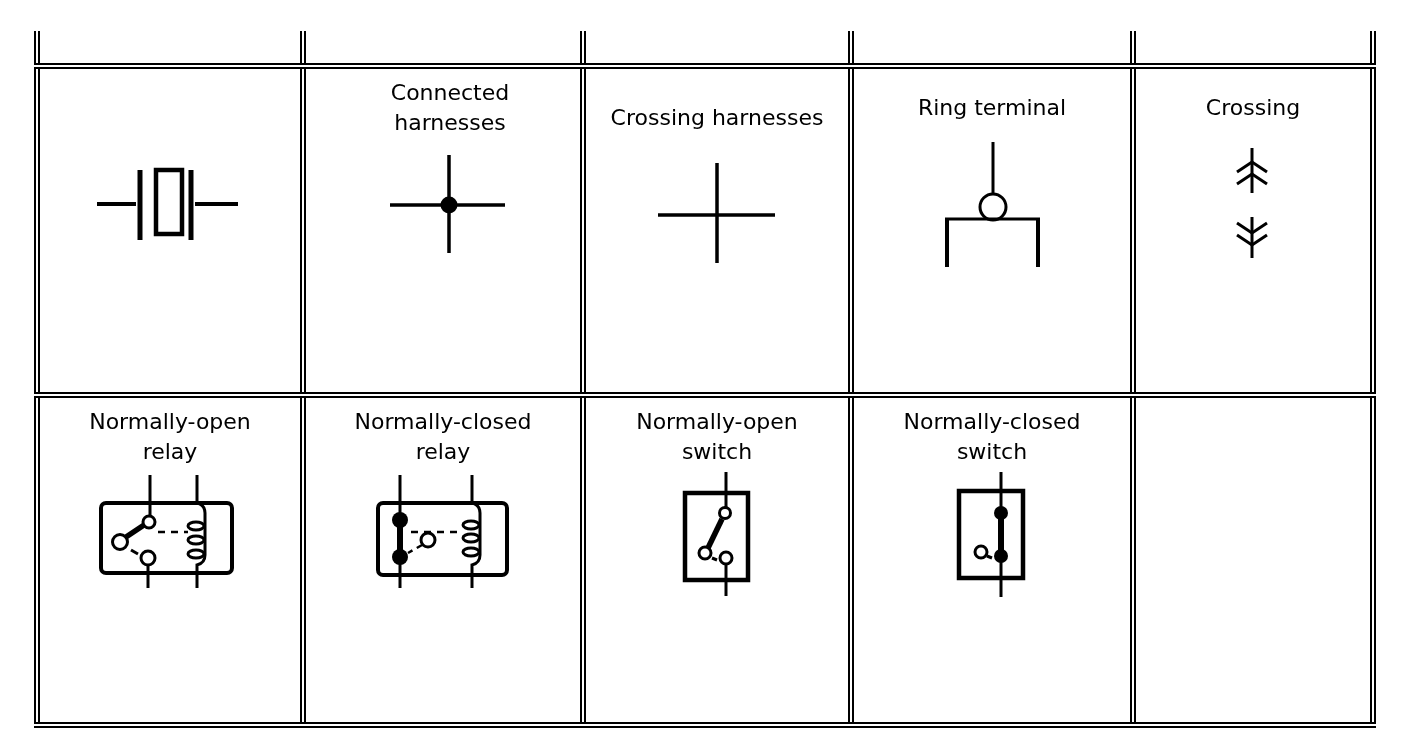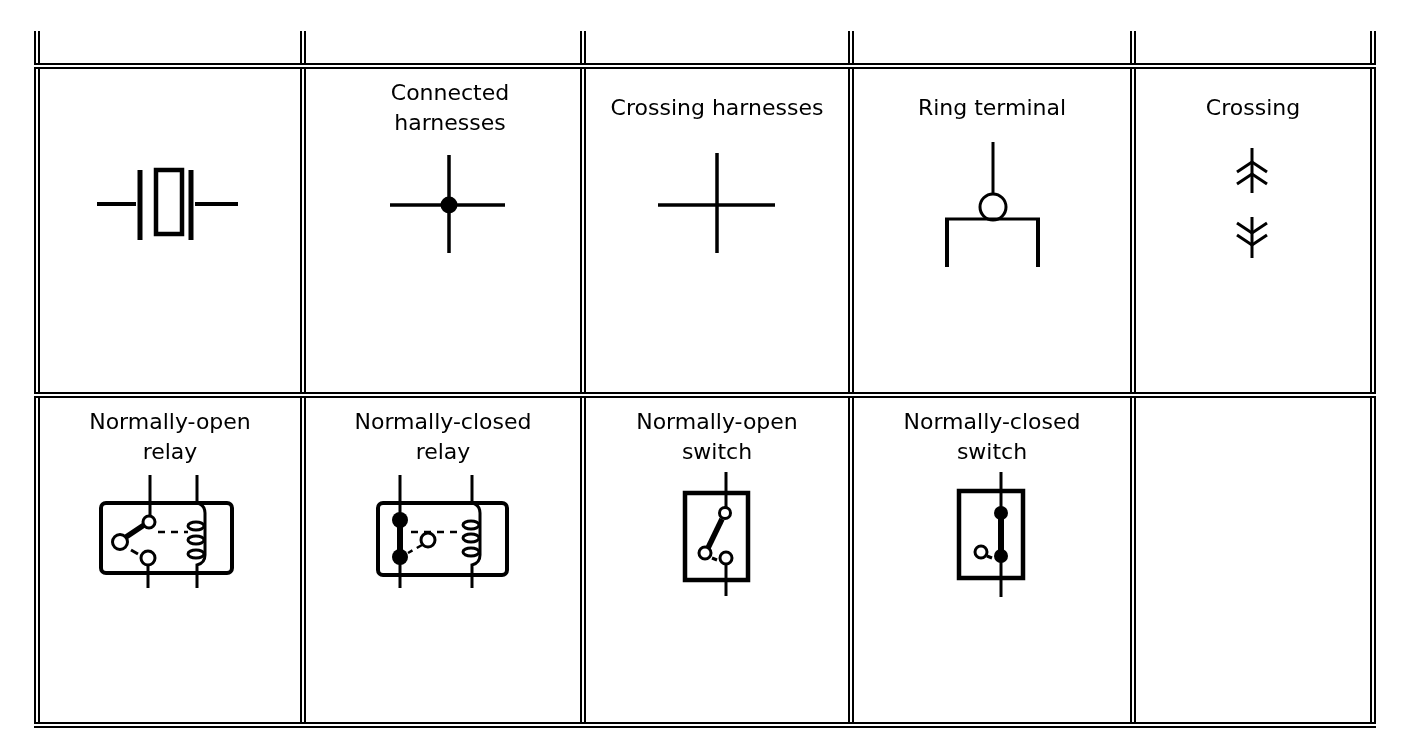--- a/index.html
+++ b/index.html
@@ -71,21 +71,21 @@
       <g stroke="currentColor" fill="none">
         <line x1="139" y1="89" x2="139" y2="187" stroke-width="3.5"></line>
         <line x1="80" y1="139" x2="195" y2="139" stroke-width="3.5"></line>
         <circle cx="139" cy="139" r="8.5" fill="currentColor" stroke="none"></circle>
       </g>
     </svg>
     <div class="cell-label">Connected
 harnesses</div>
   </div>
 
-  <div class="cell" style="left:583px; top:66px; width:268px; height:282px;padding-left:24px;">
+  <div class="cell" style="left:583px; top:76px; width:268px; height:282px;padding-left:24px;">
     <svg class="sym" width="268" height="326" viewBox="0 0 268 326">
       <g stroke="currentColor" fill="none">
         <line x1="134" y1="87" x2="134" y2="187" stroke-width="3.5"></line>
         <line x1="75" y1="139" x2="192" y2="139" stroke-width="3.5"></line>
       </g>
     </svg>
     <div class="cell-label">Crossing harnesses</div>
   </div>
 
   <div class="cell" style="left:851px; top:66px; width:282px; height:388px;">

